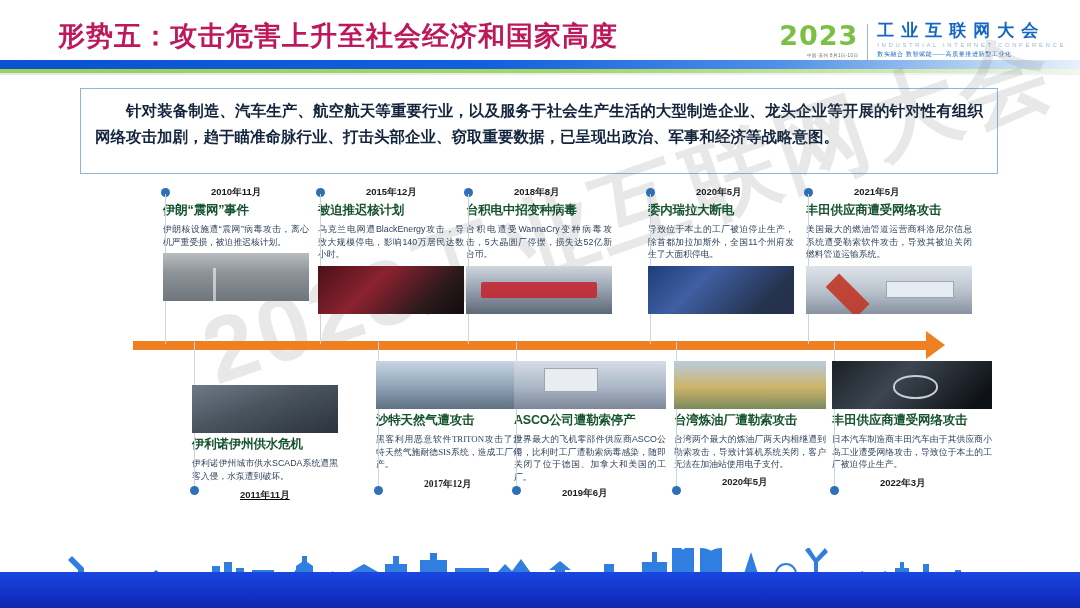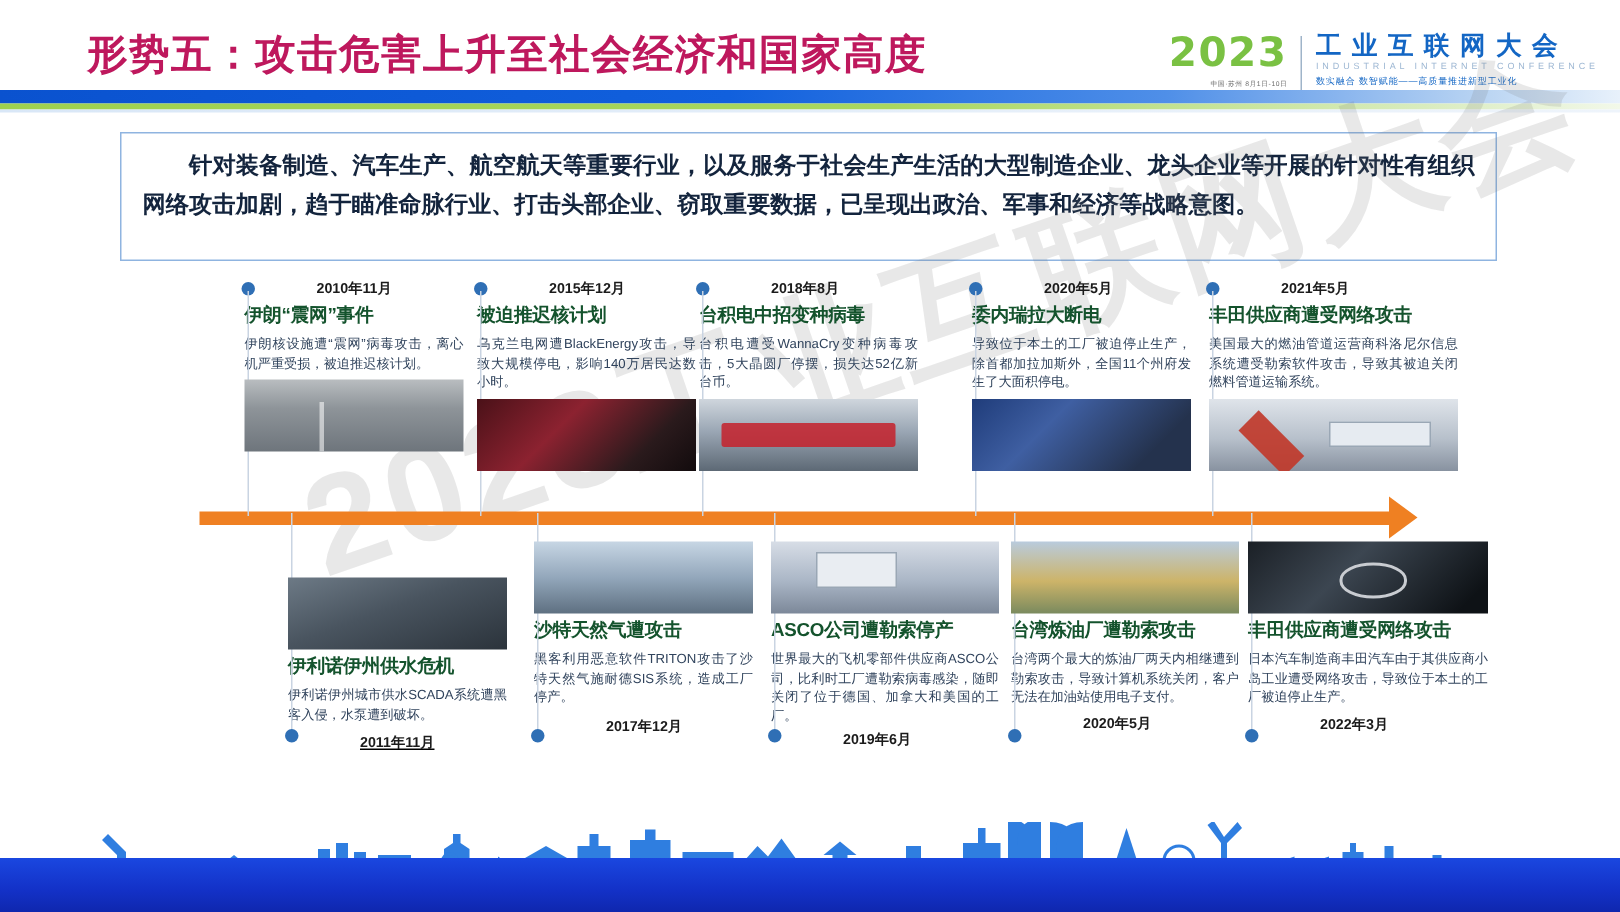--- a/index.html
+++ b/index.html
@@ -254,21 +254,21 @@
       <div style="padding-left:6px;margin-top:29px;">
         <div class="thumb b1"></div>
         <div class="card-title">伊利诺伊州供水危机</div>
         <div class="card-body">伊利诺伊州城市供水SCADA系统遭黑客入侵，水泵遭到破坏。</div>
       </div>
       <div style="padding-left:18px;margin-top:7px;text-decoration:underline;">
         <div class="date">2011年11月</div>
       </div>
     </div>
 
-    <div class="tl-item tl-bot" style="left:350px;">
+    <div class="tl-item tl-bot" style="left:370px;font-family:Liberation Serif, serif;">
       <div class="stem" style="top:-14px;height:148px;"></div>
       <div class="dot" style="top:130px;"></div>
       <div style="padding-left:6px;">
         <div class="thumb b2"></div>
         <div class="card-title">沙特天然气遭攻击</div>
         <div class="card-body">黑客利用恶意软件TRITON攻击了沙特天然气施耐德SIS系统，造成工厂停产。</div>
       </div>
       <div style="padding-left:18px;margin-top:7px;">
         <div class="date">2017年12月</div>
       </div>

